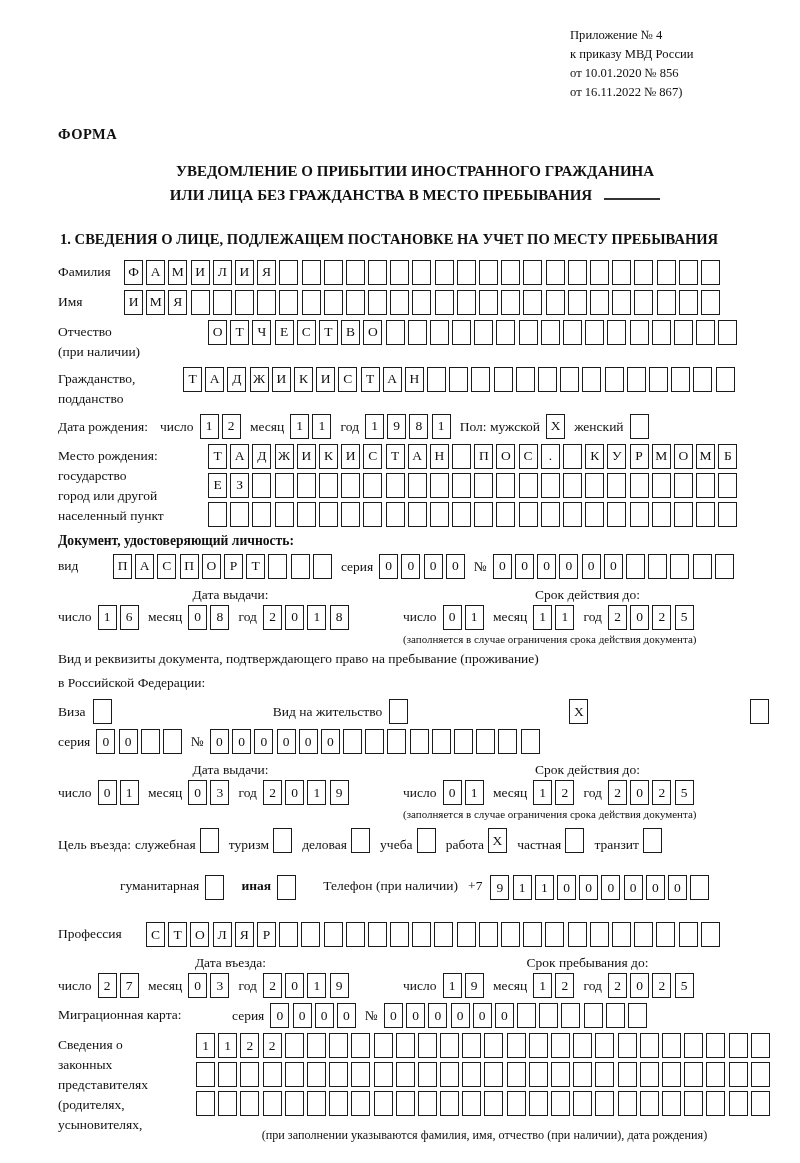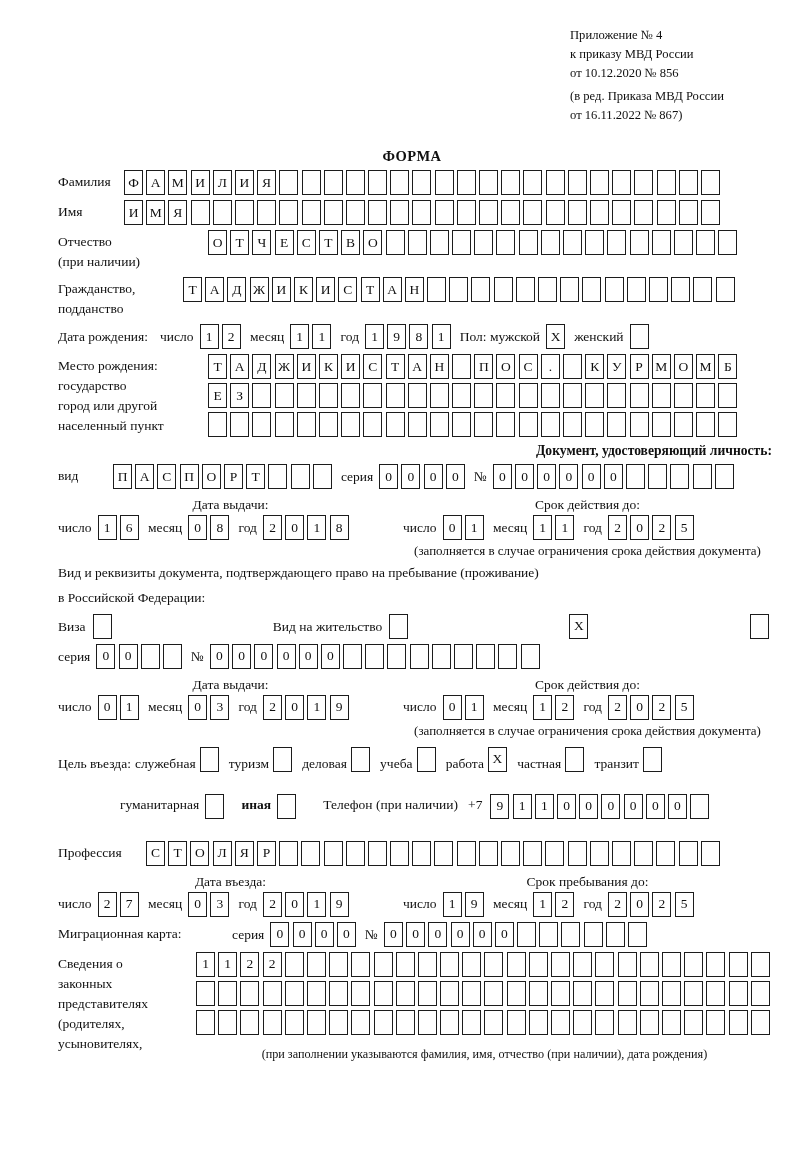--- a/index.html
+++ b/index.html
@@ -5,21 +5,21 @@
   html,body{margin:0;padding:0;background:#fff;}
   body{
     width:800px;height:1163px;overflow:hidden;
     font-family:"Liberation Serif","DejaVu Serif",serif;
     color:#101010;font-size:13.5px;
   }
   .page{padding:26px 28px 0 58px;box-sizing:border-box;width:800px;}
   
   .top-right{margin-left:512px;font-size:12.6px;line-height:1.5;}
   .top-right .blk2{margin-top:4px;}
-  .forma{text-align:center;font-weight:bold;font-size:14.5px;margin:24px 6px 0 0;letter-spacing:.5px;}
+  .forma{text-align:left;font-weight:bold;font-size:14.5px;margin:24px 6px 0 0;letter-spacing:.5px;}
   
   .title{font-weight:bold;font-size:15px;text-align:center;line-height:1.6;margin-top:16px;}
   .blank-line{display:inline-block;width:56px;border-bottom:2px solid #333;height:12px;margin-left:12px;}
   .sec-heading{font-weight:bold;font-size:14.6px;margin:24px 0 12px 2px;}
   
   .cells{display:inline-flex;flex:none;}
   .cell{
     display:inline-flex;flex:none;align-items:center;justify-content:center;
     width:19px;height:25px;box-sizing:border-box;border:1.6px solid #1c1c1c;
     margin-right:3.2px;font-size:13.5px;background:#fff;
@@ -32,56 +32,60 @@
   .stack{display:flex;flex-direction:column;gap:4px;}
   
   .dates-row{display:flex;margin:8px 0 4px 0;}
   .date-col{display:flex;flex-direction:column;}
   .date-col.left{width:345px;flex:none;}
   .date-col.right{flex:1;}
   .date-title{text-align:center;font-size:13.5px;margin-bottom:2px;}
   .date-fields{display:flex;align-items:center;}
   .date-fields .dlbl{padding:0 6px 0 0;}
   .date-fields .dlbl.mid{padding:0 6px;}
-  .date-note{font-size:13px;text-align:center;margin-top:3px;}
+  .date-note{font-size:11px;margin-top:3px;}
   
   .res-line{margin:4px 0;line-height:1.5;}
   .opts-row{display:flex;justify-content:space-between;align-items:center;margin:6px 0 4px 0;}
   .opt{display:flex;align-items:flex-start;gap:7px;}
   .opt .olbl{line-height:1.45;padding-top:3px;}
   .opt .olbl.c2{width:186px;text-align:center;}
   .opt .olbl.c3{width:192px;text-align:center;}
   
   .purpose-row{display:flex;align-items:flex-end;flex-wrap:nowrap;margin:8px 0 4px 0;}
   .purpose-row .plbl{padding:3px 4px 0 0;flex:none;}
   .purpose-row .gap{width:7px;flex:none;}
   .purpose2{display:flex;align-items:flex-start;margin:22px 0;padding-left:62px;text-align:center;}
   .purpose2 .plbl{padding:3px 6px 0 0;flex:none;}
   .phone-lbl{padding:3px 10px 0 24px;flex:none;}
   .phone-prefix{padding:3px 8px 0 0;flex:none;}
   
   .rep-note{font-size:12.2px;text-align:center;margin:8px 0 0 120px;}
-  .doc-heading{text-align:right;font-weight:bold;font-size:13.6px;margin:6px 0 4px 0;}
+  .doc-heading{text-align:left;font-weight:bold;font-size:13.6px;margin:6px 0 4px 0;}
 </style>
 </head>
 <body>
 
 <div class="page">
 
   <div class="top-right">
     <div>Приложение № 4</div>
     <div>к приказу МВД России</div>
-    <div>от 10.12.2020 № 856</div>
-    <div class="blk2">(в ред. Приказа МВД России</div>
+    <div>от 10.01.2020 № 856</div>
     <div>от 16.11.2022 № 867)</div>
   </div>
 
   <div class="forma">ФОРМА</div>
 
-
+  <div class="title">
+    <div>УВЕДОМЛЕНИЕ О ПРИБЫТИИ ИНОСТРАННОГО ГРАЖДАНИНА</div>
+    <div><span>ИЛИ ЛИЦА БЕЗ ГРАЖДАНСТВА В МЕСТО ПРЕБЫВАНИЯ</span><span class="blank-line"></span></div>
+  </div>
+
+  <div class="sec-heading">1. СВЕДЕНИЯ О ЛИЦЕ, ПОДЛЕЖАЩЕМ ПОСТАНОВКЕ НА УЧЕТ ПО МЕСТУ ПРЕБЫВАНИЯ</div>
 
   <div class="row">
     <span class="lbl w66">Фамилия</span>
     <span class="cells">
         <span class="cell">Ф</span>
         <span class="cell">А</span>
         <span class="cell">М</span>
         <span class="cell">И</span>
         <span class="cell">Л</span>
         <span class="cell">И</span>

